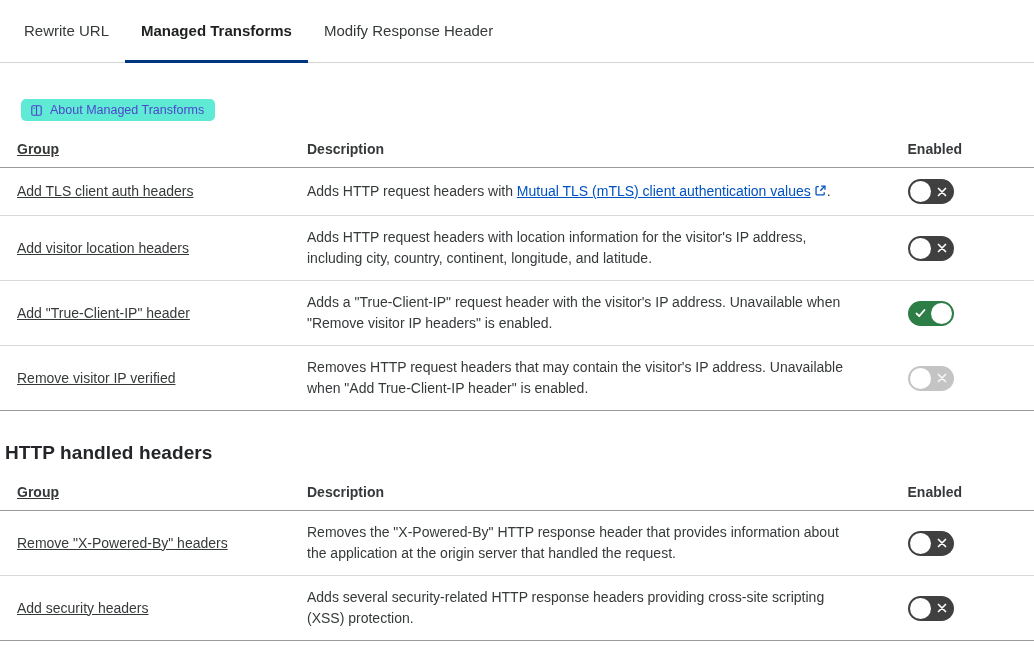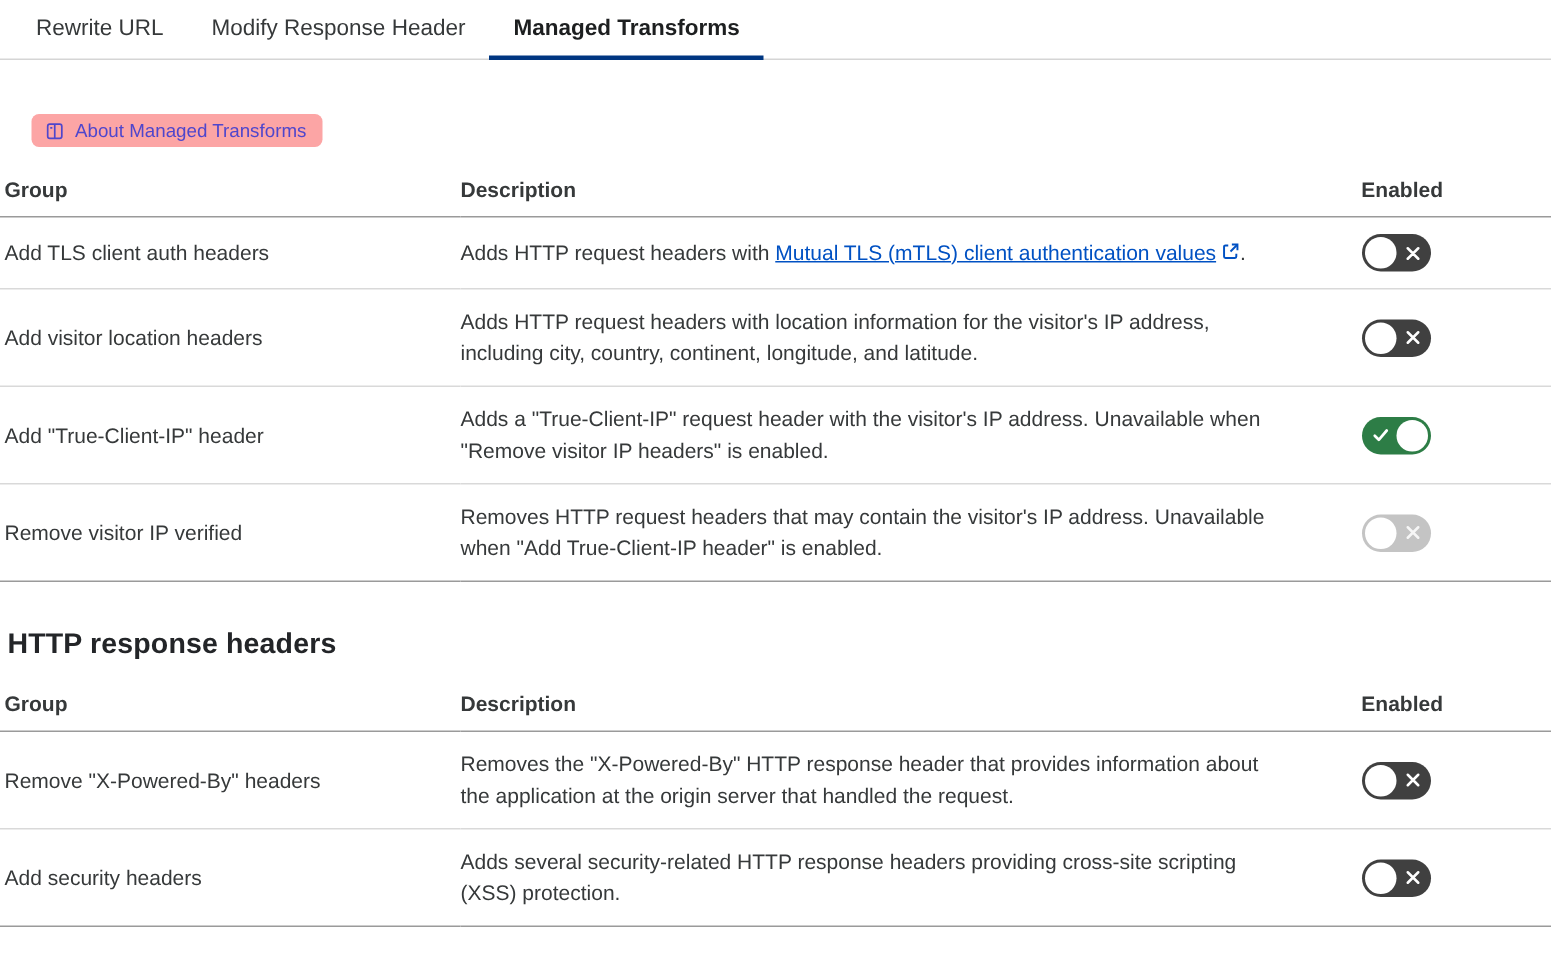--- a/index.html
+++ b/index.html
@@ -12,21 +12,21 @@
     height: 653px;
     overflow: hidden;
   }
 
   
   .tabbar {
     display: flex;
     align-items: stretch;
     padding-left: 8px;
     border-bottom: 1px solid #d5d5d5;
-    height: 40px;
+    height: 63px;
   }
   .tab {
     display: flex;
     align-items: center;
     padding: 0 16px;
     font-size: 15px;
     color: #36393a;
     cursor: pointer;
     border-bottom: 3px solid transparent;
     margin-bottom: -1px;
@@ -48,21 +48,21 @@
     font-size: 19px;
     font-weight: bold;
     color: #232528;
     letter-spacing: 0.1px;
   }
   .badge {
     display: inline-flex;
     align-items: center;
     gap: 7px;
     margin-left: 16px;
-    background: #fca5a5;
+    background: #5eead4;
     color: #4f46cc;
     font-size: 12.5px;
     padding: 4px 11px 4px 9px;
     border-radius: 5px;
     cursor: pointer;
   }
   .badge svg { display: block; }
 
   
   table {
@@ -79,21 +79,21 @@
     border-bottom: 1px solid #9a9a9a;
   }
   td {
     padding: 11px 0;
     vertical-align: middle;
     border-bottom: 1px solid #d9d9d9;
     font-size: 14px;
     line-height: 21px;
   }
   tbody tr:last-child td { border-bottom: 1px solid #9a9a9a; }
-  th:first-child, td:first-child { width: 307px; padding-left: 3px; }
+  th:first-child, td:first-child { width: 307px; padding-left: 17px; text-decoration: underline; }
   th.col-enabled, td.cell-enabled { width: 46px; padding-right: 72px; white-space: nowrap; }
   td.cell-desc { padding-right: 60px; }
 
   .link {
     color: #0051c3;
     text-decoration: underline;
     cursor: pointer;
   }
   .ext-icon { display: inline-block; vertical-align: -1px; margin-left: 3px; color: #0051c3; }
 
@@ -130,22 +130,22 @@
   .toggle[data-state="on"] .check-icon { display: block; }
 
   .toggle[data-state="disabled"] { background: #c4c4c4; cursor: default; }
   .toggle[data-state="disabled"] .x-icon { opacity: 0.85; }
 </style>
 </head>
 <body>
 
 <nav class="tabbar">
   <div class="tab">Rewrite URL</div>
+  <div class="tab active">Managed Transforms</div>
   <div class="tab">Modify Response Header</div>
-  <div class="tab active">Managed Transforms</div>
 </nav>
 
 <div class="section-head">
   <span class="badge">
     <span>
       <svg width="13" height="13" viewBox="0 0 16 16" fill="none" stroke="currentColor" stroke-width="1.4">
         <rect x="2.2" y="2.2" width="11.6" height="11.6" rx="1.8"></rect>
         <path d="M8 2.5 V13.5"></path>
         <path d="M4.3 5.2 H6"></path>
       </svg>
@@ -218,21 +218,21 @@
                 <path d="M2.5 2.5 L9.5 9.5 M9.5 2.5 L2.5 9.5" stroke="#fff" stroke-width="1.7" stroke-linecap="round"></path>
               </svg></span>
           
         </span>
       </td>
     </tr>
   </tbody>
 </table>
 
 <div class="section-head" style="margin-top: 31px;">
-  <h2 class="section-title">HTTP response headers</h2>
+  <h2 class="section-title">HTTP handled headers</h2>
 </div>
 
 <table>
   <thead>
     <tr>
       <th>Group</th>
       <th>Description</th>
       <th class="col-enabled">Enabled</th>
     </tr>
   </thead>

